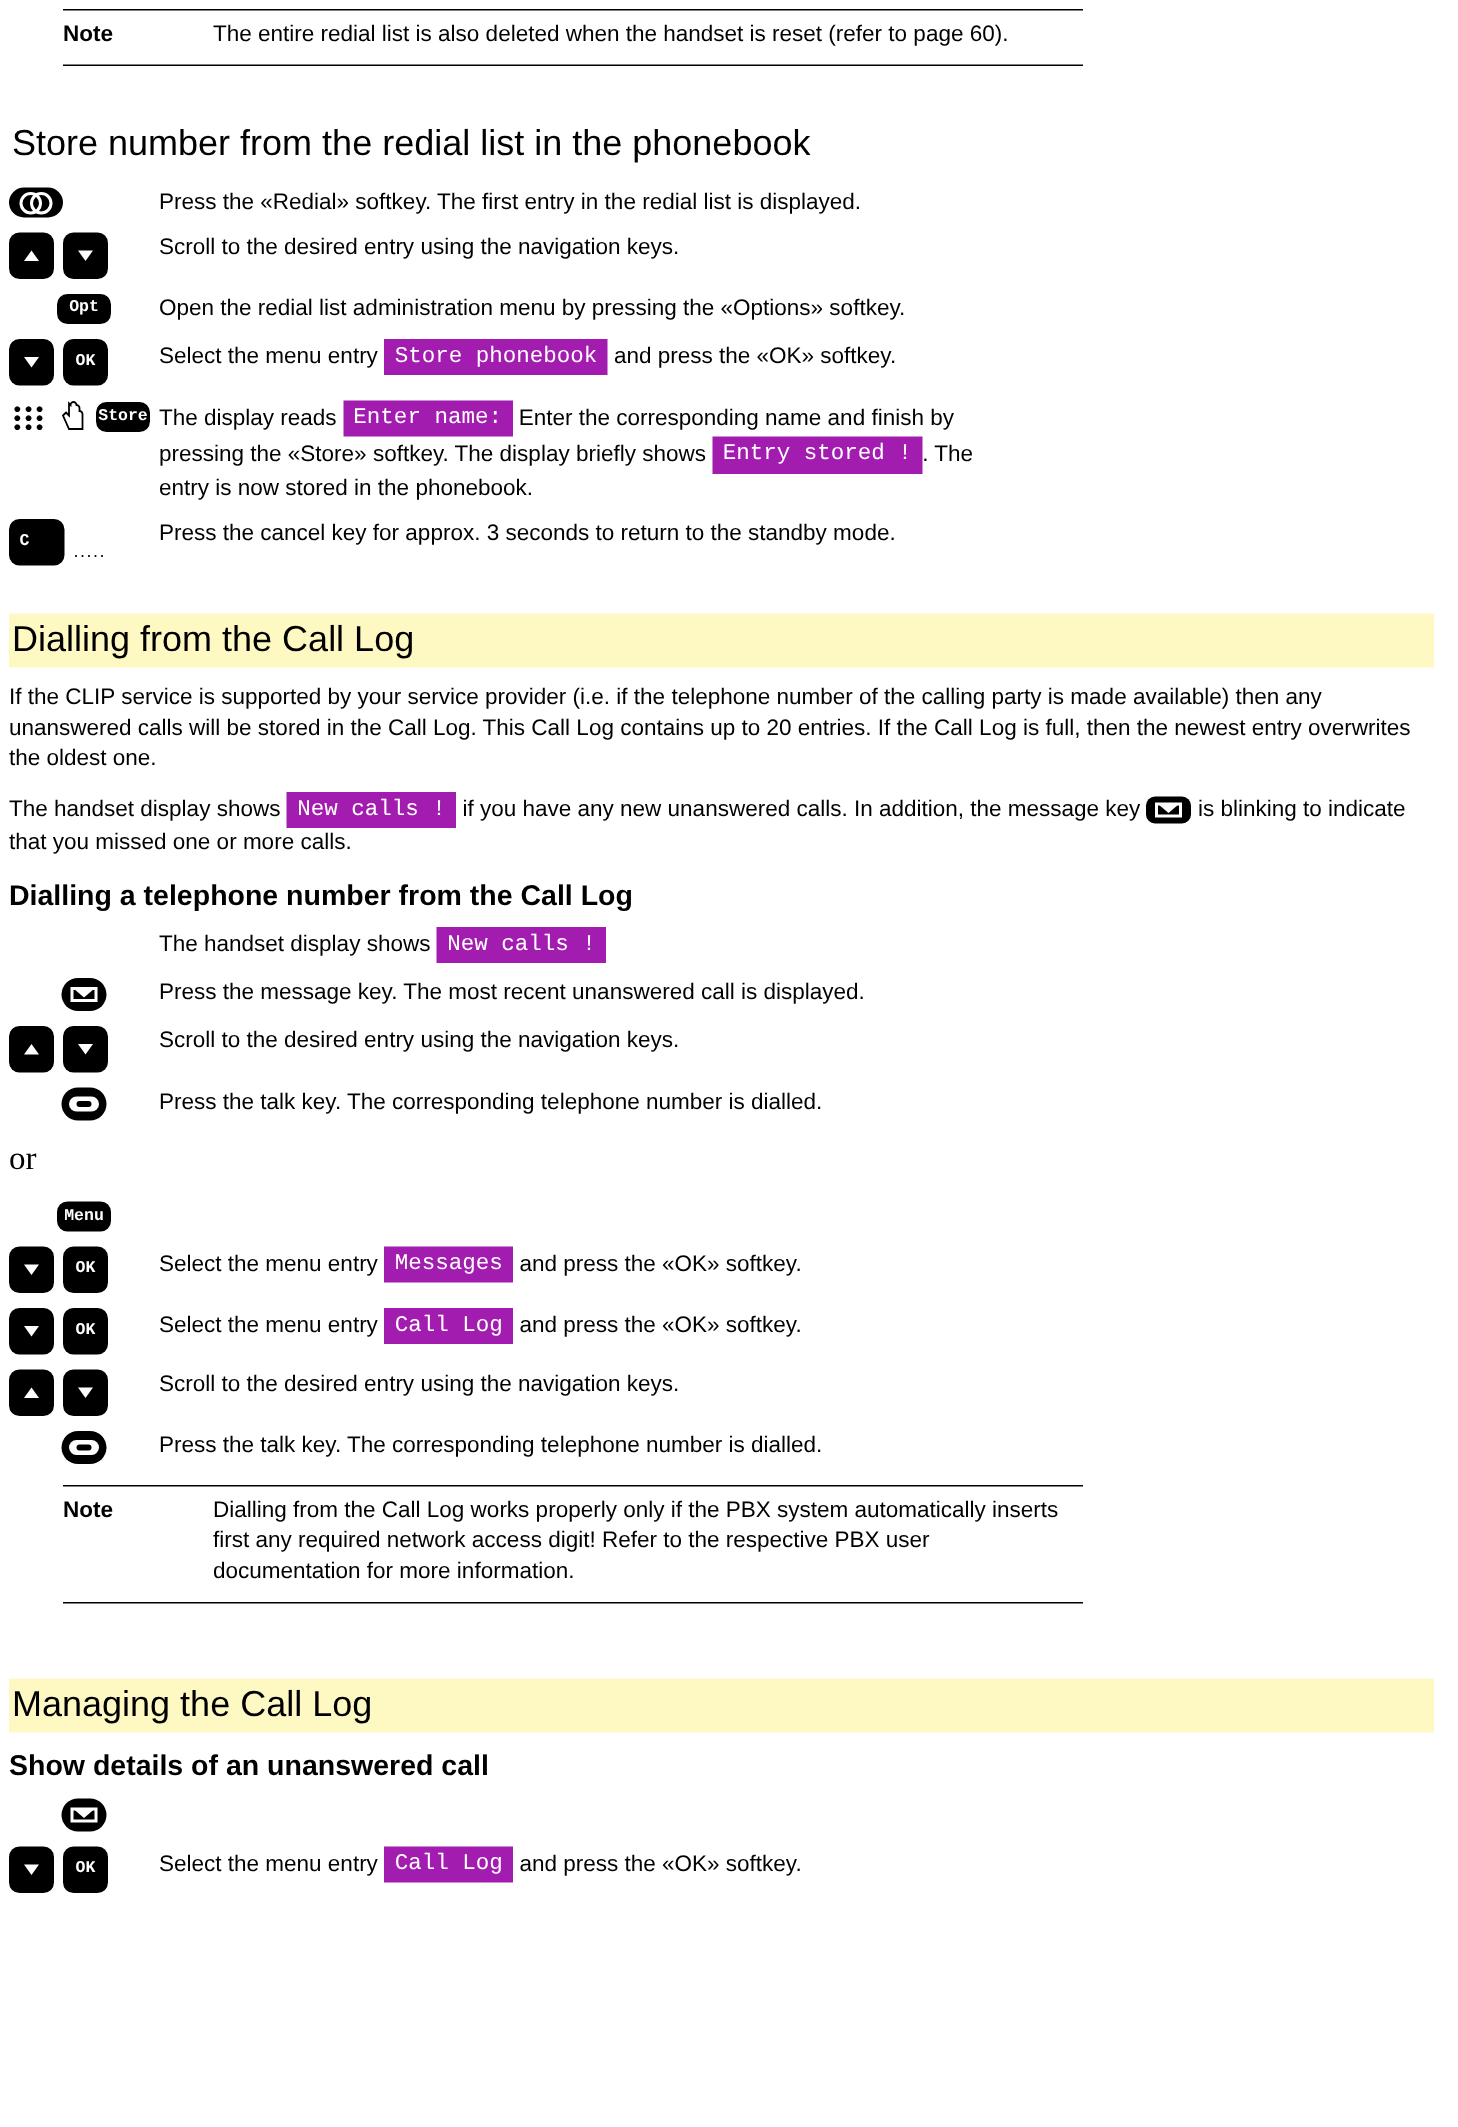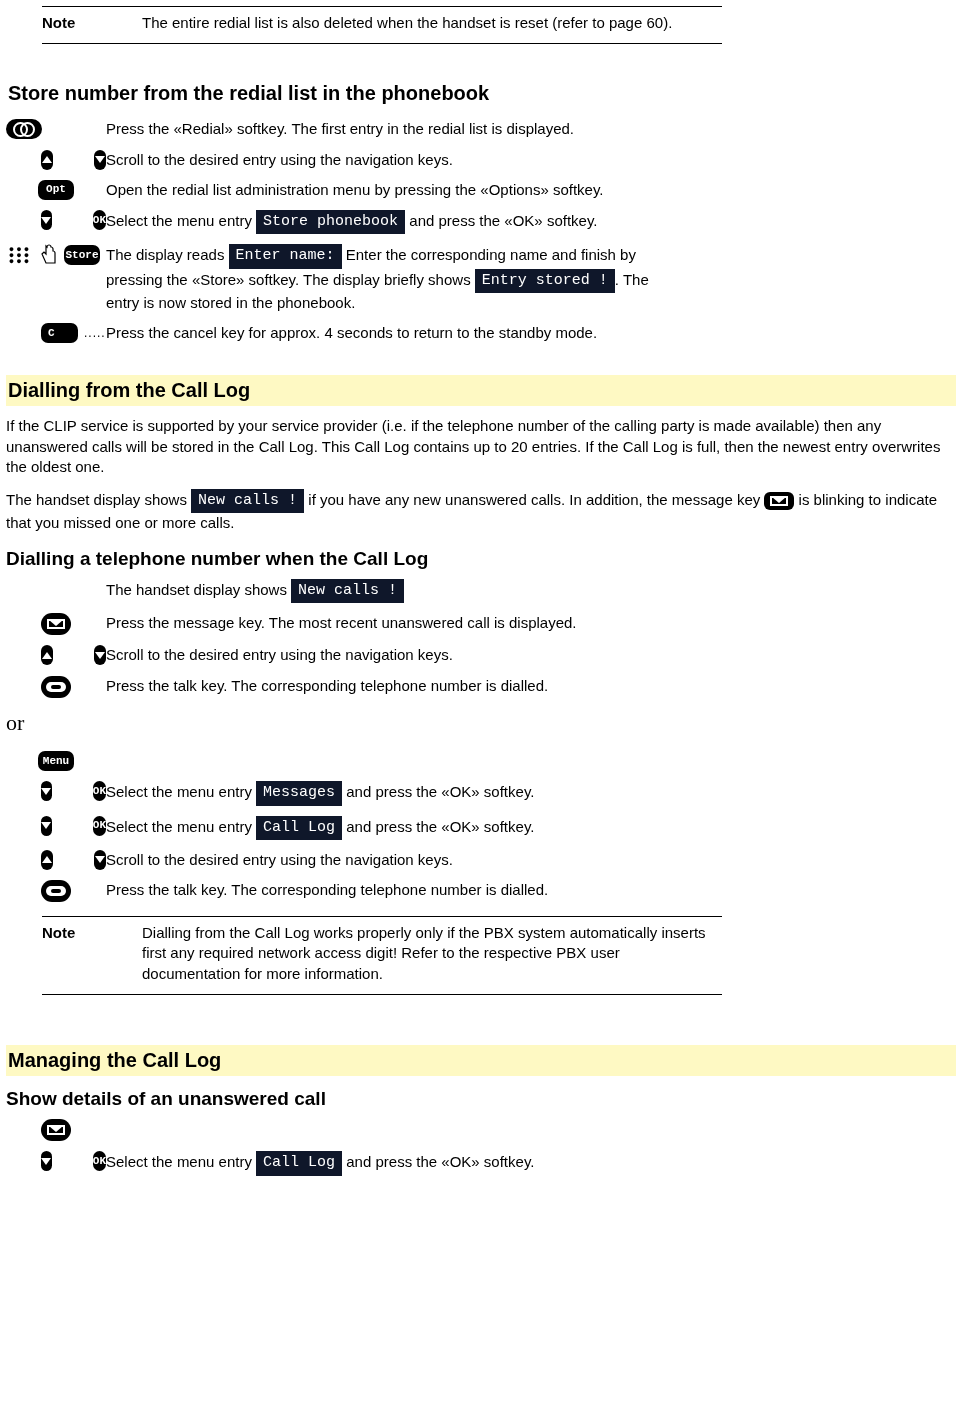--- a/index.html
+++ b/index.html
@@ -20,22 +20,22 @@
     width: 680px;
     margin-left: 36px;
   }
   .note-block .note-label {
     font-weight: bold;
     width: 100px;
     flex-shrink: 0;
   }
   .note-block .note-body { flex: 1; }
   h2.section {
-    font-size: 20px;
-    font-weight: bold;
+    font-size: 24px;
+    font-weight: normal;
     margin: 0 0 10px 0;
     padding: 2px 4px 2px 2px;
   }
   h2.section.shaded {
     background: #fef9c3;
   }
   h3.subsection {
     font-size: 19px;
     font-weight: bold;
     margin: 10px 0 8px 0;
@@ -49,21 +49,21 @@
     width: 100px;
     flex-shrink: 0;
     display: flex;
     align-items: center;
     gap: 6px;
   }
   .text-col { flex: 1; max-width: 560px; }
   .para { margin: 0 0 12px 0; }
   .or-word { font-family: Georgia, 'Times New Roman', serif; font-size: 22px; margin: 8px 0 14px 0; }
   .lcd {
-    background: #0f172a;
+    background: #a21caf;
     color: #fff;
     font-family: "Courier New", Courier, monospace;
     font-size: 15px;
     padding: 2px 7px;
     display: inline-block;
     vertical-align: middle;
   }
   
   .key {
     background: #000;
@@ -71,21 +71,21 @@
     border-radius: 7px;
     display: inline-flex;
     align-items: center;
     justify-content: center;
     font-size: 11px;
     font-weight: bold;
     font-family: Liberation Mono, monospace;
   }
   .key.pill { width: 36px; height: 20px; border-radius: 10px; }
   .key.wide { width: 36px; height: 20px; }
-  .key.sq   { width: 30px; height: 20px; margin-left: 35px; }
+  .key.sq   { width: 30px; height: 31px; }
   .key.round { width: 30px; height: 22px; border-radius: 11px; }
   .tri-up, .tri-down {
     width: 0; height: 0; display: inline-block;
   }
   .tri-up   { border-left: 5px solid transparent; border-right: 5px solid transparent; border-bottom: 7px solid #fff; }
   .tri-down { border-left: 5px solid transparent; border-right: 5px solid transparent; border-top: 7px solid #fff; }
   .redial-glyph {
     width: 22px; height: 14px; position: relative;
   }
   .redial-glyph::before, .redial-glyph::after {
@@ -181,34 +181,34 @@
   <div class="text-col">
     <span>The display reads </span><span class="lcd"> Enter name: </span><span> Enter the corresponding  name and finish by pressing the «Store» softkey. The display briefly shows </span><span class="lcd"> Entry stored ! </span><span>. The entry is now stored in the phonebook.</span>
   </div>
 </div>
 
 <div class="step-row">
   <div class="icon-col">
     <span class="key sq" style="justify-content:flex-start; padding-left:7px;">C</span>
     <span class="trailing-dots">.....</span>
   </div>
-  <div class="text-col">Press the cancel key for approx. 4 seconds to return to the standby mode.</div>
+  <div class="text-col">Press the cancel key for approx. 3 seconds to return to the standby mode.</div>
 </div>
 
 <h2 class="section shaded" style="margin-top:32px;">Dialling from the Call Log</h2>
 
 <p class="para">If the CLIP service is supported by your service provider (i.e. if the telephone number of the calling party is made available) then any unanswered calls will be stored in the Call Log. This Call Log contains up to 20 entries. If the Call Log is full, then the newest entry overwrites the oldest one.</p>
 
 <p class="para">
   <span>The handset display shows </span><span class="lcd"> New calls ! </span><span> if you have any new unanswered calls. In addition, the message key </span><span class="msg-inline">
       <span class="msg-glyph"></span>
     </span><span> is blinking to indicate that you missed one or more calls.</span>
 </p>
 
-<h3 class="subsection">Dialling a telephone number when the Call Log</h3>
+<h3 class="subsection">Dialling a telephone number from the Call Log</h3>
 
 <div class="step-row">
   <div class="icon-col"></div>
   <div class="text-col">
     <span>The handset display shows </span><span class="lcd"> New calls ! </span>
   </div>
 </div>
 
 <div class="step-row">
   <div class="icon-col" style="justify-content:center;">

